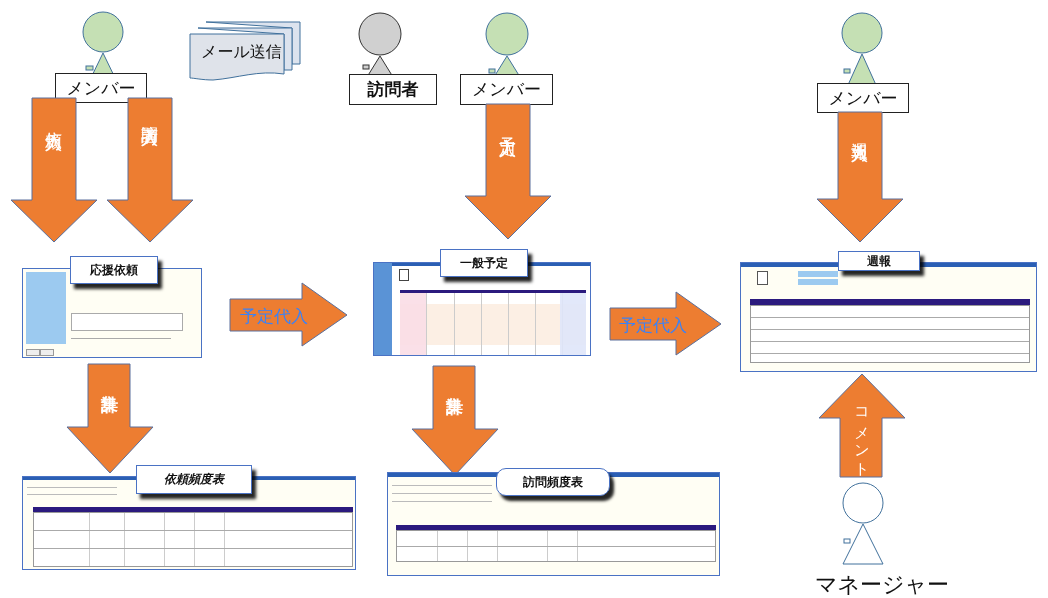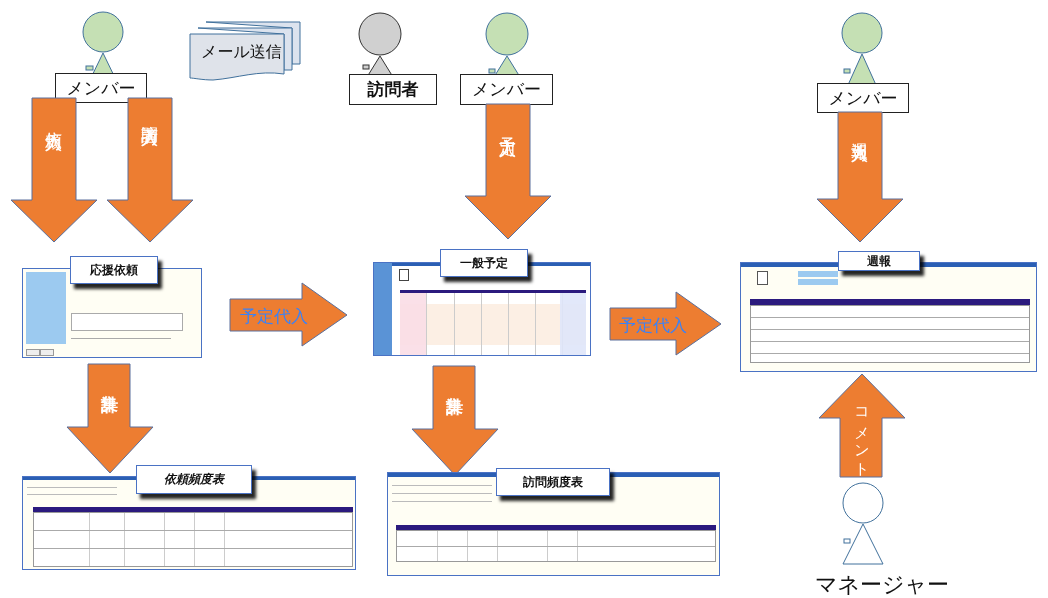--- a/index.html
+++ b/index.html
@@ -160,13 +160,13 @@
   <div style="position:absolute;left:0;top:0;right:0;height:4px;background:#2b5fb4;"></div>
   <div style="position:absolute;left:4px;top:8px;width:100px;height:4px;border-bottom:1px solid #bbb;"></div>
   <div style="position:absolute;left:4px;top:16px;width:100px;height:4px;border-bottom:1px solid #bbb;"></div>
   <div style="position:absolute;left:4px;top:24px;width:100px;height:4px;border-bottom:1px solid #bbb;"></div>
   <div style="position:absolute;left:8px;top:52px;width:320px;height:5px;background:#2b1a7e;"></div>
   <div style="position:absolute;left:8px;top:57px;width:320px;height:32px;border:1px solid #999;box-sizing:border-box;background:#fff;
     background-image:
       repeating-linear-gradient(180deg, transparent 0 15px, #aaa 15px 16px),
       linear-gradient(90deg, transparent 0 40px, #ccc 40px 41px, transparent 41px 70px, #ccc 70px 71px, transparent 71px 100px, #ccc 100px 101px, transparent 101px 150px, #ccc 150px 151px, transparent 151px 180px, #ccc 180px 181px, transparent 181px);"></div>
 </div>
-<div class="callout" style="left:496px;top:468px;width:114px;height:28px;">訪問頻度表</div>
+<div class="callout" style="left:496px;top:468px;width:114px;height:28px;border-radius:10px;">訪問頻度表</div>
 
 </body></html>

